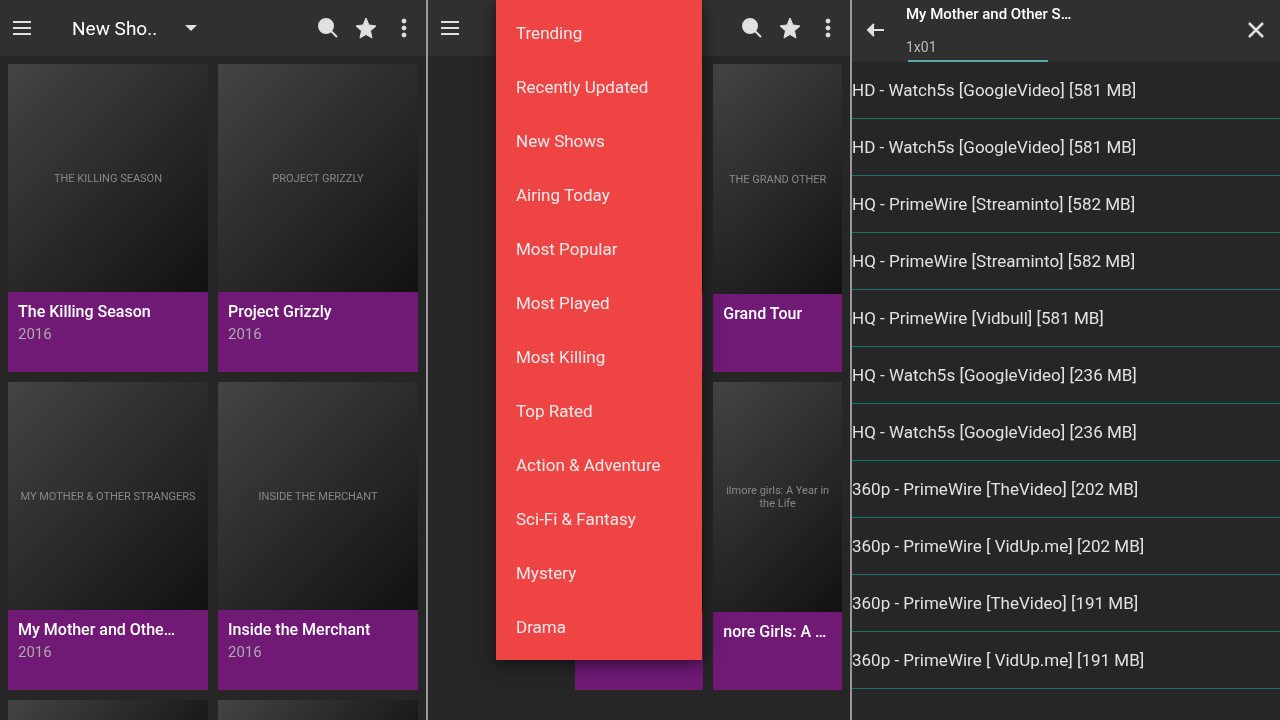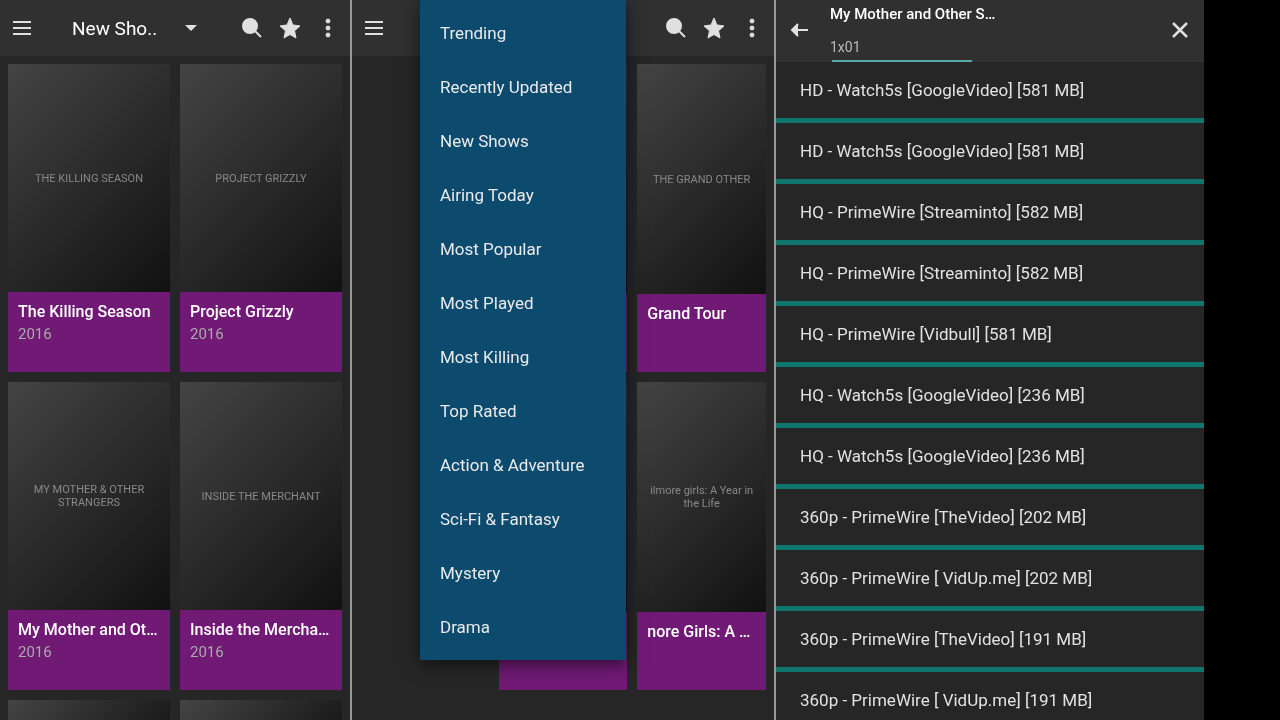--- a/index.html
+++ b/index.html
@@ -12,21 +12,21 @@
     display: flex;
     overflow: hidden;
     position: relative;
   }
   .panel {
     position: relative;
     height: 720px;
     background: #262626;
     overflow: hidden;
   }
-  .panel.pA { width: 350px; }
+  .panel.pA { width: 426px; }
   .panel.pB { width: 426px; border-left: 2px solid #999; border-right: 2px solid #999; }
   .panel.pC { width: 428px; }
 
   
   .appbar {
     height: 56px;
     background: #303030;
     display: flex;
     align-items: center;
     padding: 0 8px;
@@ -96,21 +96,21 @@
   }
   .gridB .card { width: 100%; }
   .gridB .poster { height: 230px; }
 
   
   .menu {
     position: absolute;
     top: 0px;
     left: 68px;
     width: 206px;
-    background: #0c4a6e;
+    background: #ef4444;
     box-shadow: 0 4px 16px rgba(0,0,0,0.6);
     z-index: 10;
     padding: 6px 0;
   }
   .menu-item {
     padding: 17px 20px;
     color: #eaeaea;
     font-size: 17px;
     cursor: pointer;
   }
@@ -133,24 +133,24 @@
   .tabstrip {
     height: 2px; background: #303030;
     position: relative;
   }
   .tabstrip::after {
     content:""; position:absolute; left: 56px; width: 140px; top:0; height:2px;
     background: #5caaa8;
   }
   .source-list { }
   .source-item {
-    padding: 18px 24px;
+    padding: 18px 0;
     color: #e2e2e2;
     font-size: 17px;
-    border-bottom: 5px solid #0f766e;
+    border-bottom: 1px solid #0f766e;
     cursor: pointer;
     white-space: nowrap; overflow: hidden; text-overflow: ellipsis;
   }
 
   
   .gridB .card:nth-child(1),
   .gridB .card:nth-child(4){ opacity:1; }
 </style>
 </head>
 <body>

